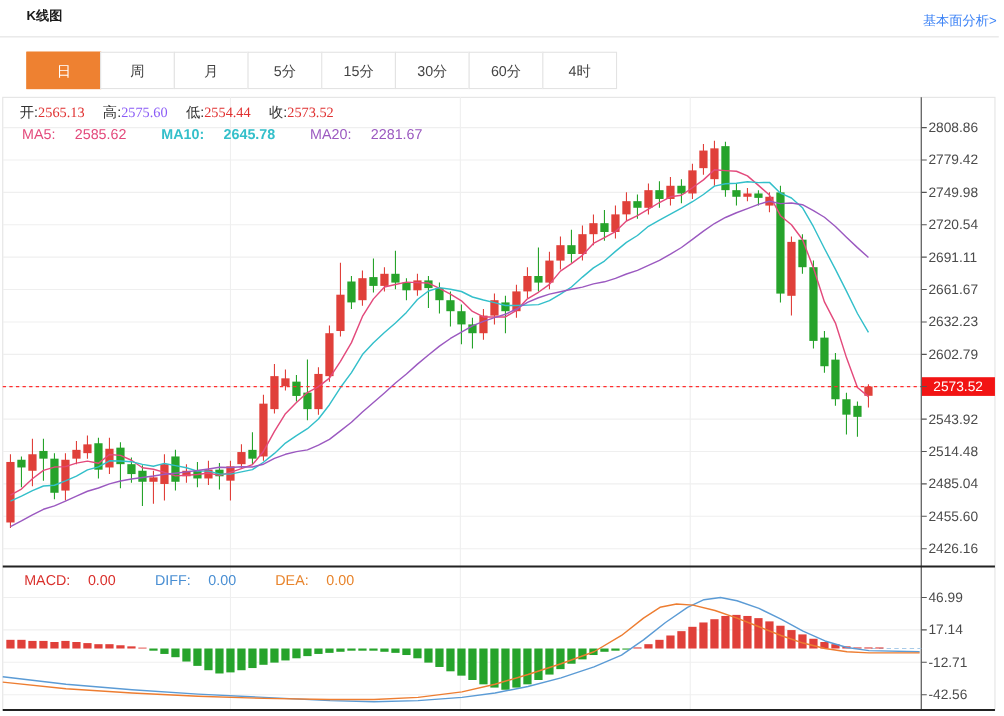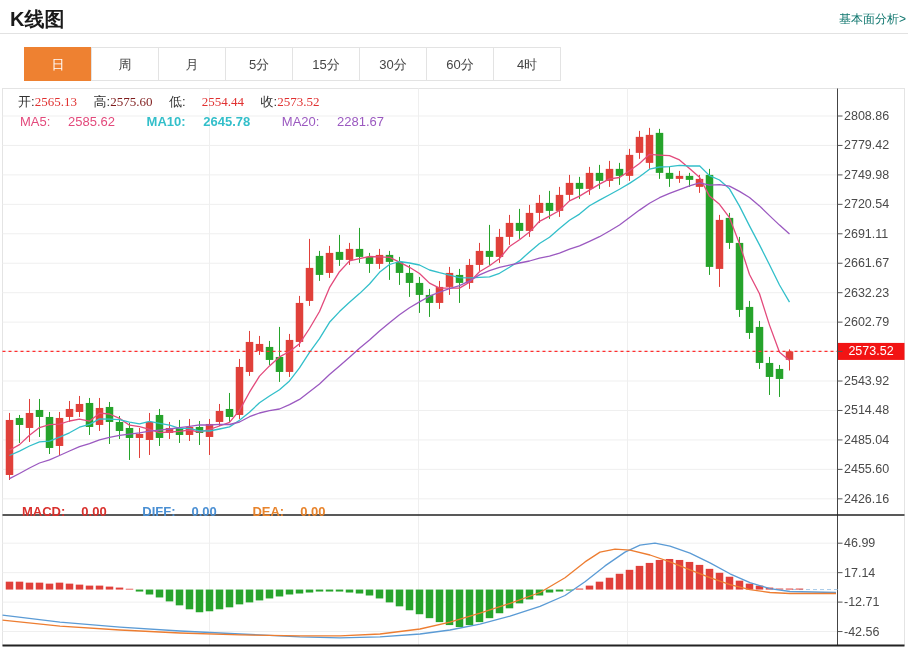--- a/index.html
+++ b/index.html
@@ -1,34 +1,34 @@
 <!DOCTYPE html>
 <html style="--tab-accent: #ee8131;"><head>
 <meta charset="utf-8">
 <style>
   html,body{margin:0;padding:0;background:#fff;}
   body{width:913px;height:651px;position:relative;overflow:hidden;
        font-family:"Liberation Sans","DejaVu Sans",sans-serif;}
   .page{position:absolute;inset:0;}
-  .page-title{position:absolute;left:10px;top:6px;font-size:20px;font-weight:bold;color:#1a1a1a;}
-  .analysis-link{position:absolute;right:7px;top:11px;font-size:12px;color:#0f766e;text-decoration:none;cursor:pointer;}
+  .page-title{position:absolute;left:24px;top:6px;font-size:12px;font-weight:bold;color:#1a1a1a;}
+  .analysis-link{position:absolute;right:7px;top:11px;font-size:12px;color:#3b82f6;text-decoration:none;cursor:pointer;}
   .header-divider{position:absolute;left:0;right:5px;top:33px;height:1px;background:#e2e2e2;}
   .tabbar{position:absolute;left:24px;top:47px;display:flex;}
   .tab{width:68px;height:34px;line-height:34px;text-align:center;font-size:13px;color:#444;
        background:#fff;border:1px solid #e3e3e3;margin-left:-1px;cursor:pointer;box-sizing:border-box;}
   .tab:first-child{margin-left:0;}
   .tab.active{background:var(--tab-accent,#ee8131);border-color:var(--tab-accent,#ee8131);color:#fff;}
   svg#chart-svg{position:absolute;left:0;top:0;}
   .overlay{position:absolute;font-size:13px;white-space:nowrap;}
   .ohlc-row{left:18px;top:93px;}
   .ohlc-row .lb{color:#333;}
   .ohlc-row .vl{color:#e03131;margin-right:13px;font-family:Liberation Serif, serif;}
   .ma-row{left:20px;top:114px;}
   .ma-row span{margin-right:14px;}
-  .macd-row{left:22px;top:504px;font-weight:bold;}
+  .macd-row{left:22px;top:520px;}
   .macd-row span{margin-right:16px;}
 </style>
 </head>
 <body>
 
 <div class="page">
 
   <svg id="chart-svg" width="913" height="651">
       <g>
         <rect x="2.5" y="88.5" width="902" height="557" fill="#fff" stroke="#e4e4e4" stroke-width="1"></rect>
@@ -369,22 +369,22 @@
     <div class="tab">月</div>
     <div class="tab">5分</div>
     <div class="tab">15分</div>
     <div class="tab">30分</div>
     <div class="tab">60分</div>
     <div class="tab">4时</div>
   </div>
 
   <div class="overlay ohlc-row">
     <span class="lb">开:</span><span class="vl" style="color: rgb(224, 49, 49);">2565.13</span>
-    <span class="lb">高:</span><span class="vl" style="color: #7f1d1d;">2575.60</span>
-    <span class="lb">低:</span><span class="vl" style="color: rgb(224, 49, 49); margin-left: 16px;">2554.44</span>
+    <span class="lb">高:</span><span class="vl" style="color: #8b5cf6;">2575.60</span>
+    <span class="lb">低:</span><span class="vl" style="color: rgb(224, 49, 49);">2554.44</span>
     <span class="lb">收:</span><span class="vl" style="color: rgb(224, 49, 49);">2573.52</span>
   </div>
 
   <div class="overlay ma-row">
     <span style="color: rgb(227, 74, 124); margin-top: 12px;"><span>MA5:</span> <span>2585.62</span></span>
     <span style="color: rgb(51, 191, 202); font-weight: bold;"><span>MA10:</span> <span>2645.78</span></span>
     <span style="color: rgb(155, 89, 192);"><span>MA20:</span> <span>2281.67</span></span>
   </div>
 
   <div class="overlay macd-row">

